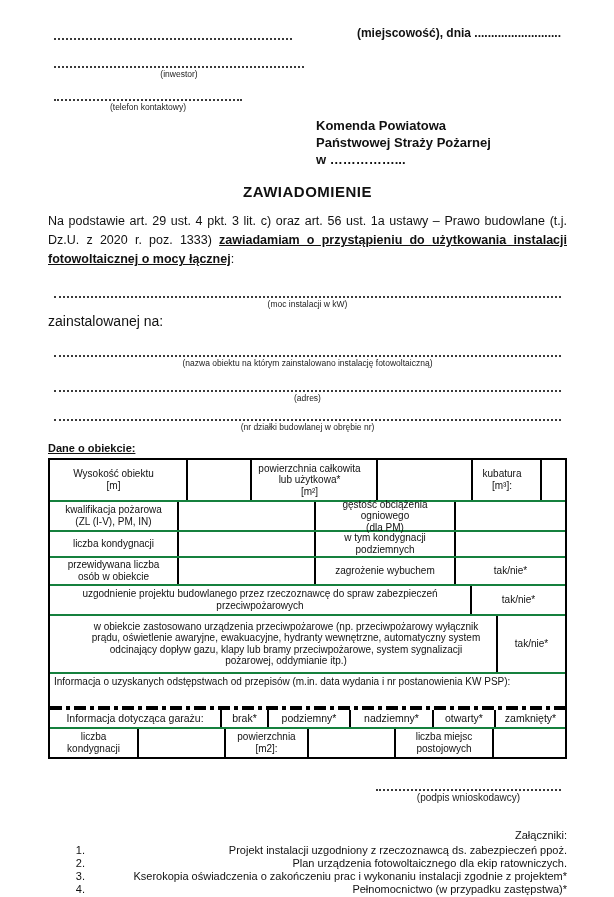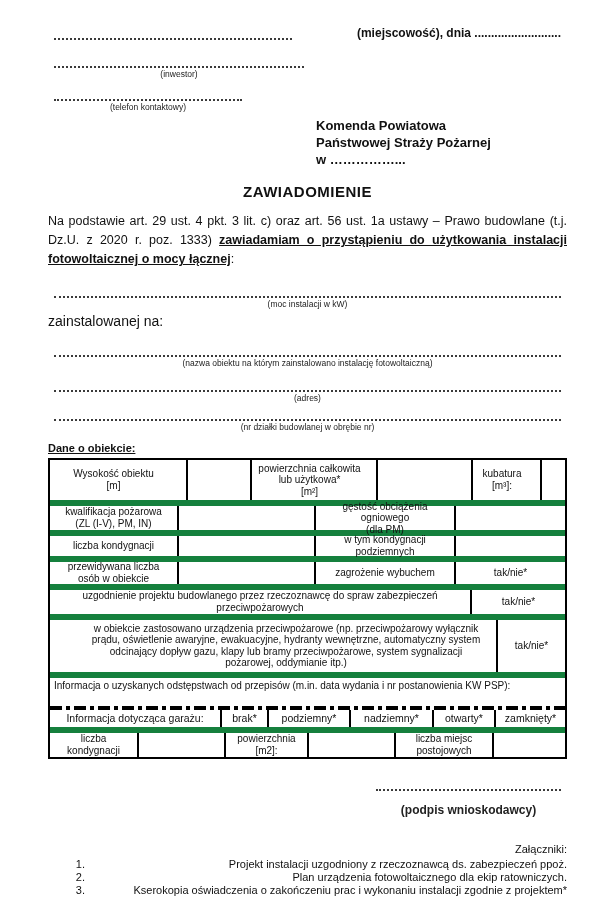--- a/index.html
+++ b/index.html
@@ -31,21 +31,21 @@
 
   .wide-line{margin:14px 6px 0 6px;}
   .wide-line .dotline{width:100%;}
   .wide-line .caption{margin-top:1px;}
   .lbl-left{font-size:14px;margin-top:4px;}
 
   .section-label{font-size:11px;font-weight:bold;text-decoration:underline;margin:10px 0 4px 0;}
 
   
   .obj-table{border:2px solid #000;width:519px;box-sizing:border-box;}
-  .t-row{display:flex;border-top:6px solid #15803d;box-sizing:border-box;}
+  .t-row{display:flex;border-top:2px solid #15803d;box-sizing:border-box;}
   .t-row.first{border-top:none;gap:9px;}
   .t-row.no-top{border-top:none;}
   .t-cell{
     border-left:2px solid #000;box-sizing:border-box;
     display:flex;align-items:center;justify-content:center;
     text-align:center;white-space:pre-line;
     font-size:10px;line-height:1.15;padding:1px 3px;
   }
   .t-cell:first-child{border-left:none;}
   .r1{height:40px;}
@@ -78,21 +78,21 @@
   .r9 > :nth-child(1){width:87px;}
   .r9 > :nth-child(2){width:87px;}
   .r9 > :nth-child(3){width:83px;}
   .r9 > :nth-child(4){width:87px;}
   .r9 > :nth-child(5){width:98px;}
   .r9 > :nth-child(6){flex:1;}
 
   
   .sig-block{width:185px;margin:18px 6px 0 auto;}
   .sig-block .dotline{border-bottom:2px dotted #3a3a3a;}
-  .sig-block .caption{font-size:12px;margin-top:12px;font-weight:bold;}
+  .sig-block .caption{font-size:10px;margin-top:1px;}
 
   .attachments{margin-top:26px;font-size:11px;text-align:right;}
   .attachments ol{margin:3px 0 0 24px;padding-left:16px;}
   .attachments li{margin-bottom:1px;padding-left:8px;font-size:11px;}
 </style>
 </head>
 <body>
 
 <div class="page">
 

